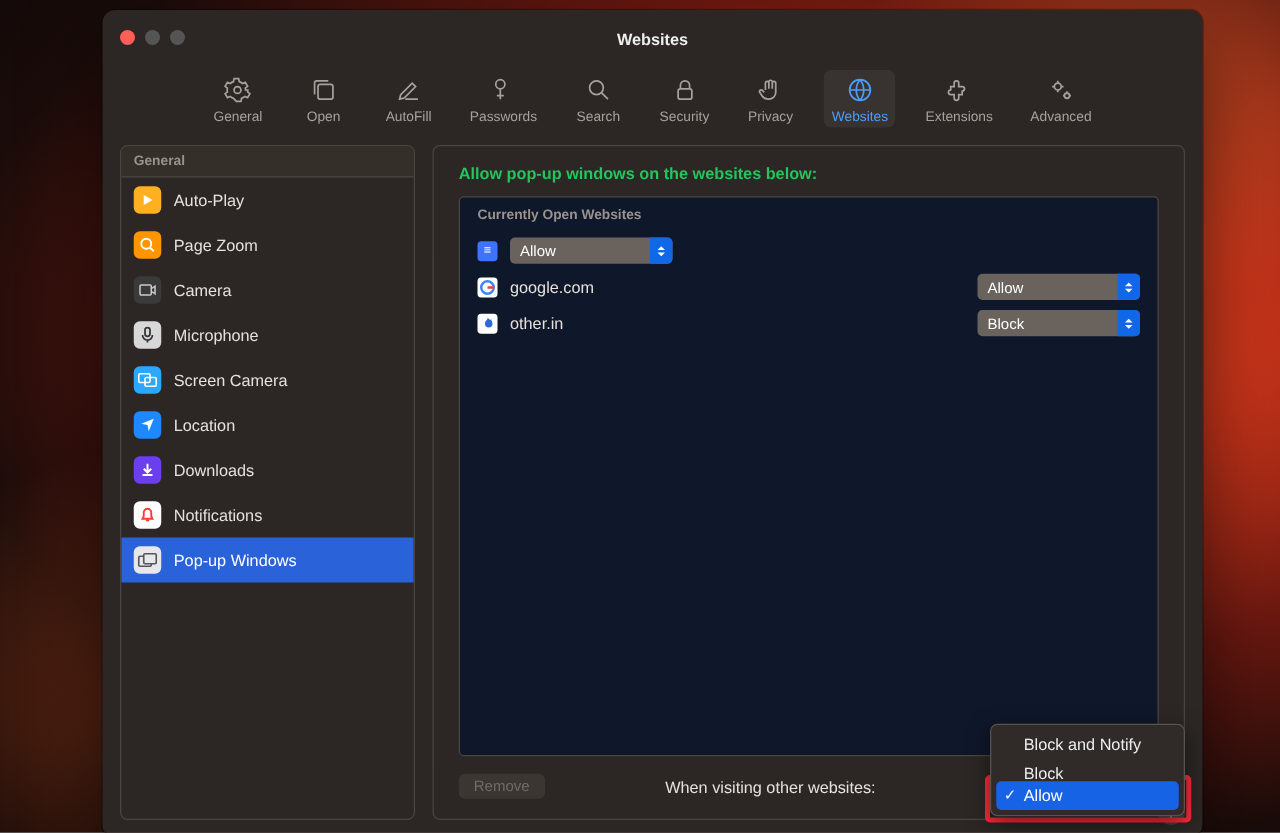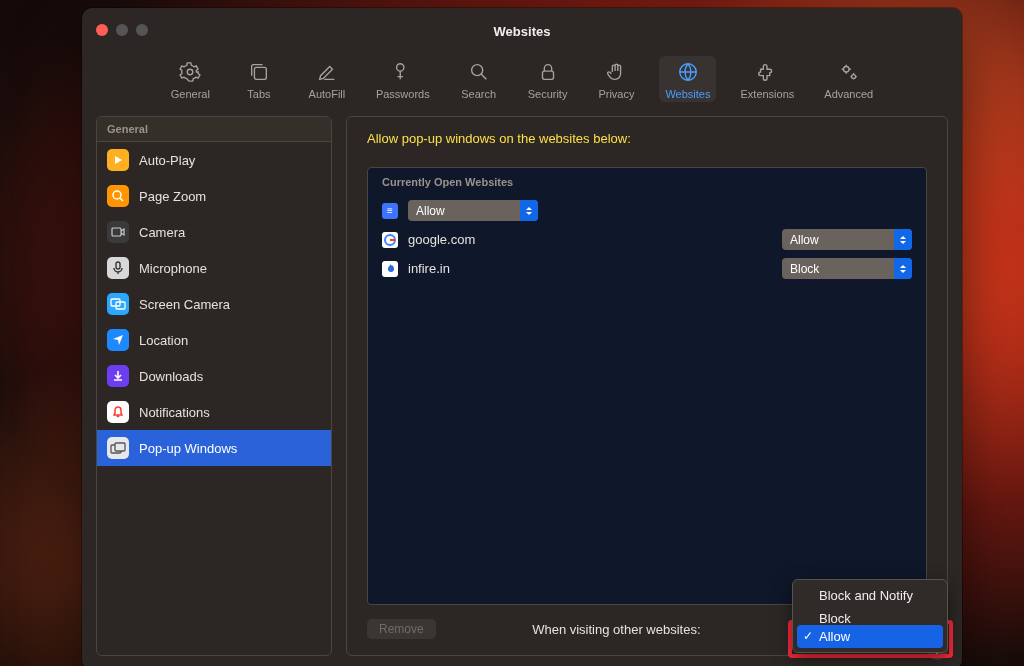--- a/index.html
+++ b/index.html
@@ -140,22 +140,23 @@
     border:1px solid #4b4540;
     border-radius:6px;
     background:#2c2724;
     padding:14px 20px 16px 20px;
     display:flex;
     flex-direction:column;
     position:relative;
   }
   .main-heading {
     font-size:13px;
-    color:#fde047;
-    margin-bottom:21px;
+    color:#22c55e;
+    margin-bottom:11px;
+    font-weight:bold;
   }
   .site-box {
     border:1px solid #4b4540;
     border-radius:4px;
     background:#0f172a;
     flex:1;
     display:flex;
     flex-direction:column;
     margin-bottom:14px;
     overflow:hidden;
@@ -315,21 +316,21 @@
         </span>
       <span>General</span>
     </div>
     <div class="tool-item">
       <span class="ticon">
           <svg viewBox="0 0 24 24" width="22" height="22">
             <rect x="7" y="7" width="13" height="13" rx="2"></rect>
             <path d="M4 16V6a2 2 0 0 1 2-2h10"></path>
           </svg>
         </span>
-      <span>Tabs</span>
+      <span>Open</span>
     </div>
     <div class="tool-item">
       <span class="ticon">
           <svg viewBox="0 0 24 24" width="22" height="22">
             <path d="M4 20l4-1 10-10-3-3L5 16l-1 4z"></path>
             <path d="M9 20h11"></path>
           </svg>
         </span>
       <span>AutoFill</span>
     </div>
@@ -506,21 +507,21 @@
             <span>Allow</span>
             <span class="dd-arrows"></span>
           </div>
         </div>
         <div class="site-row">
           <span class="favicon" style="background:#fff">
               <svg width="10" height="12" viewBox="0 0 10 12">
                 <path d="M5 0c1 3-2 3-2 6a3 3 0 0 0 6 0c0-2-1-2-1-4 0 2-3 0-3-2z" fill="#2a6bd4"></path>
               </svg>
             </span>
-          <span class="site-name">infire.in</span>
+          <span class="site-name">other.in</span>
           <div class="dd">
             <span>Block</span>
             <span class="dd-arrows"></span>
           </div>
         </div>
       </div>
 
       <div class="bottom-row">
         <button class="remove-btn" disabled="">Remove</button>
         <span class="bottom-label">When visiting other websites:</span>

